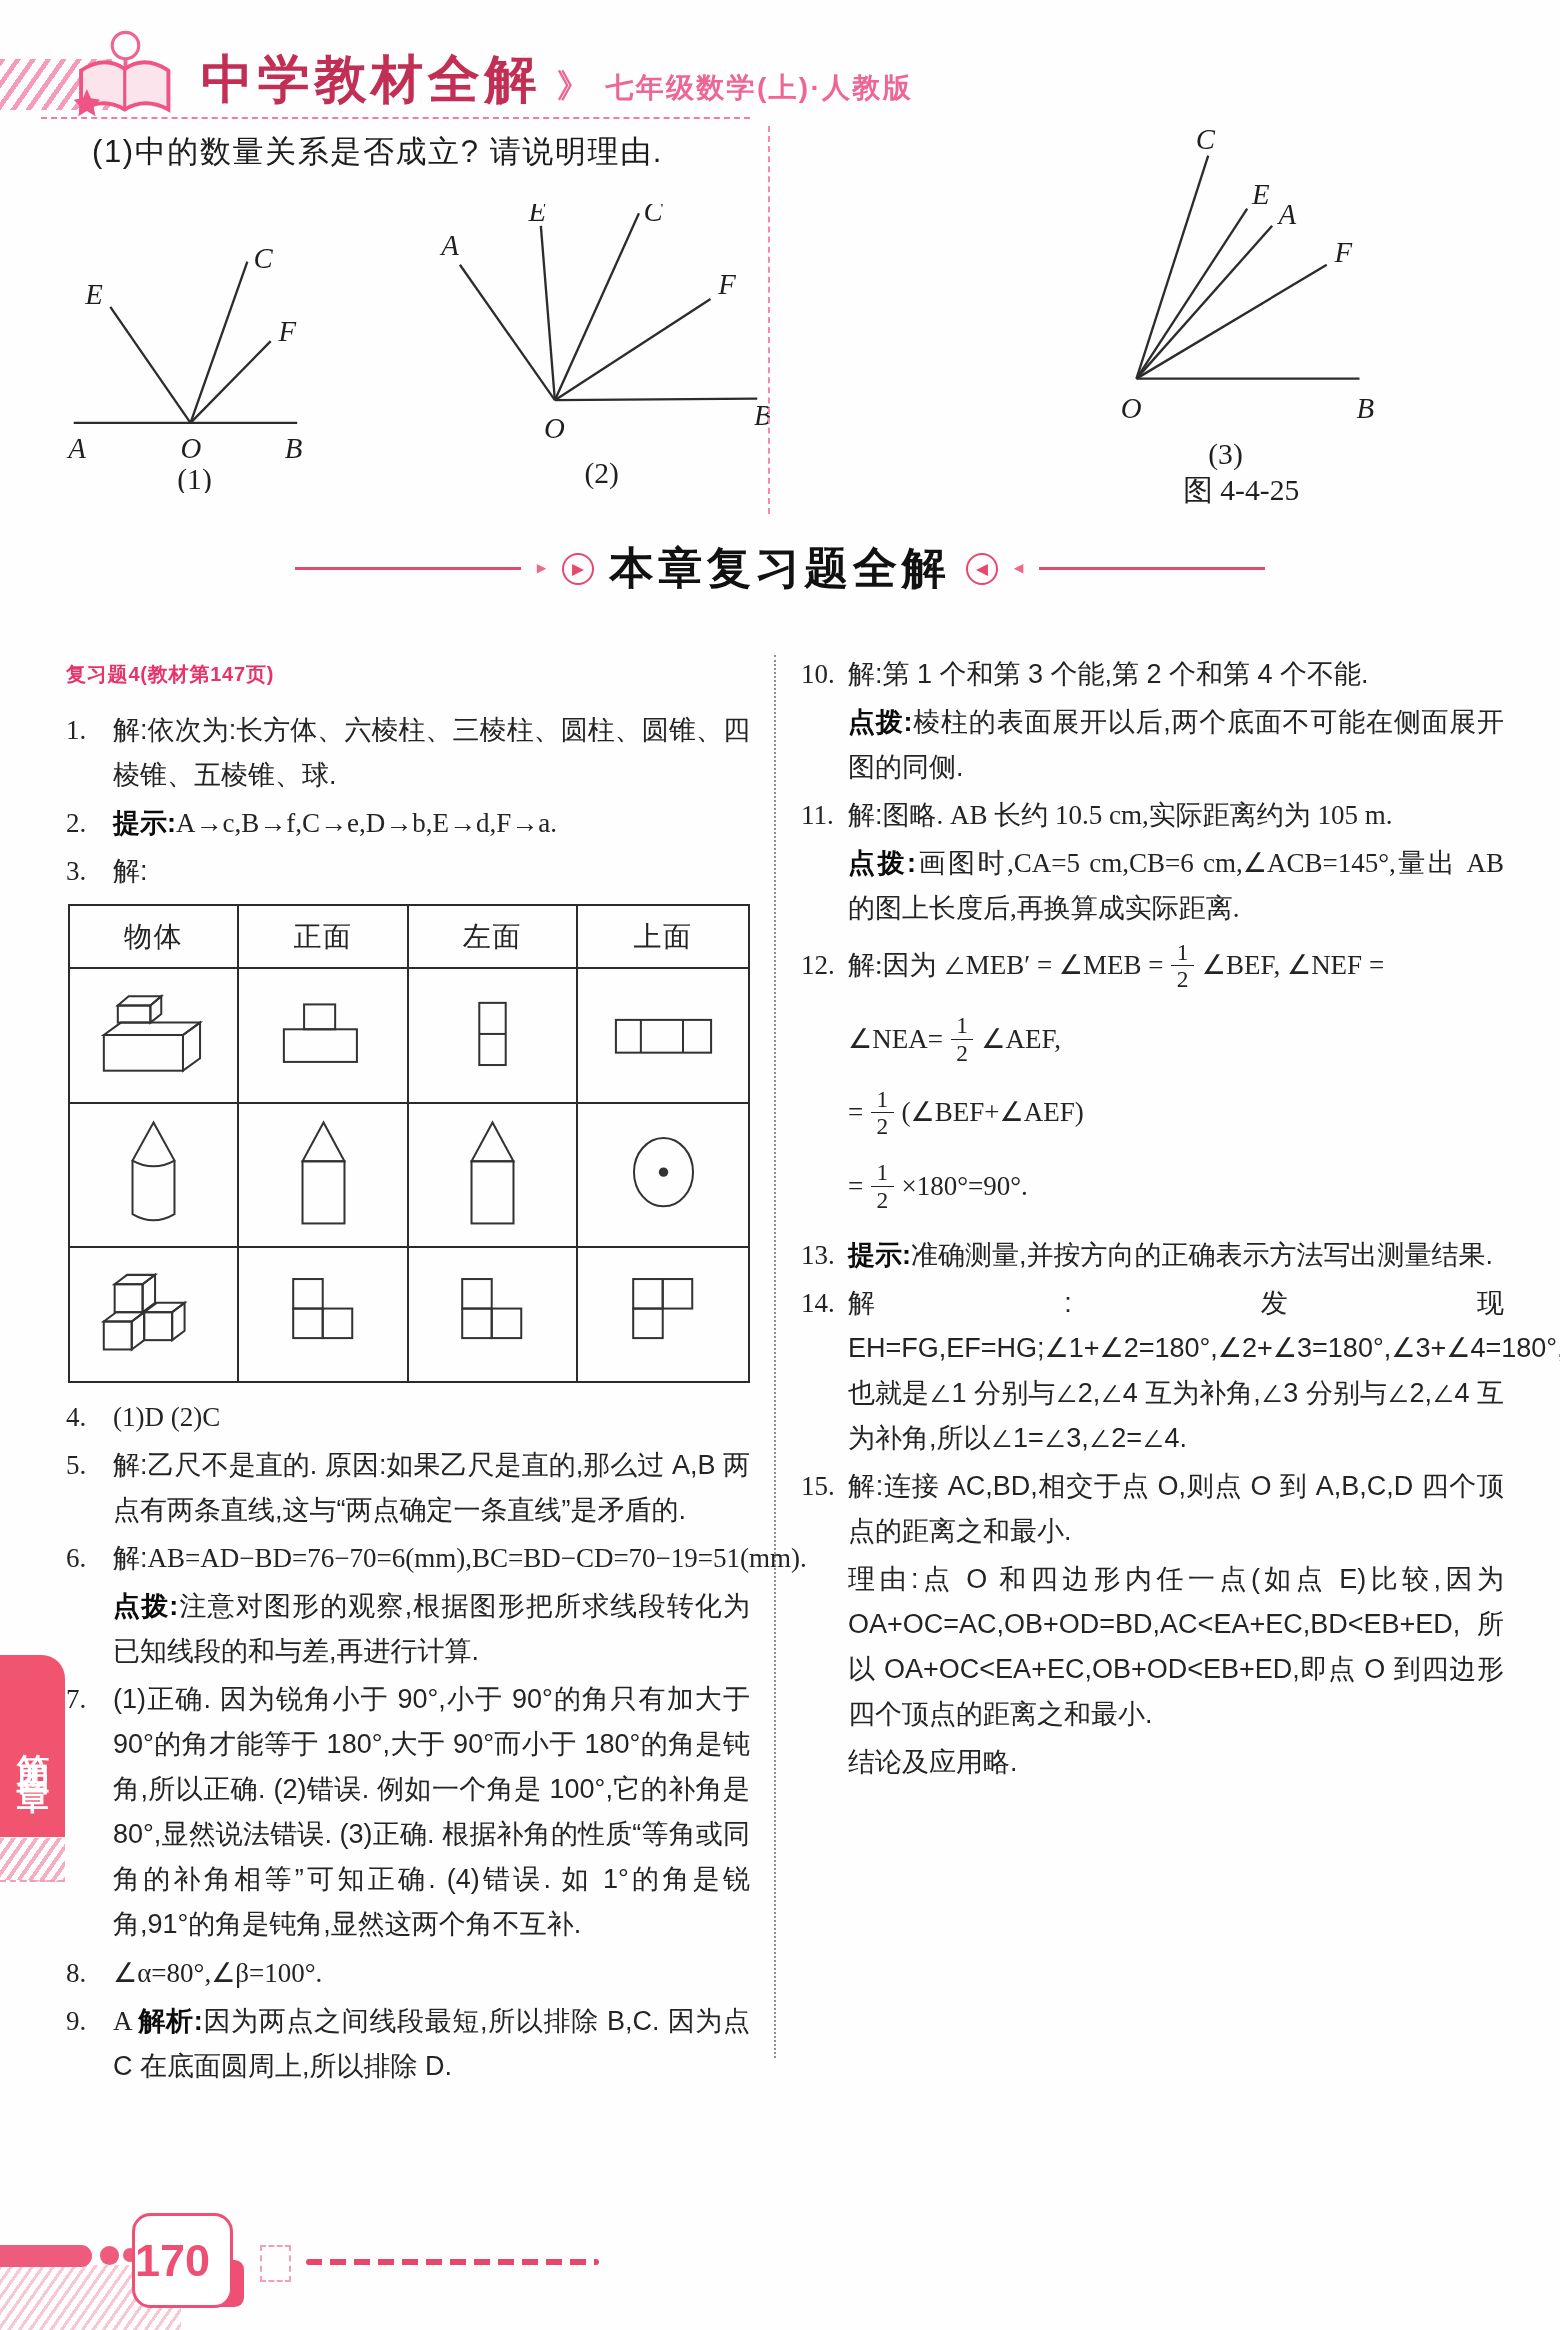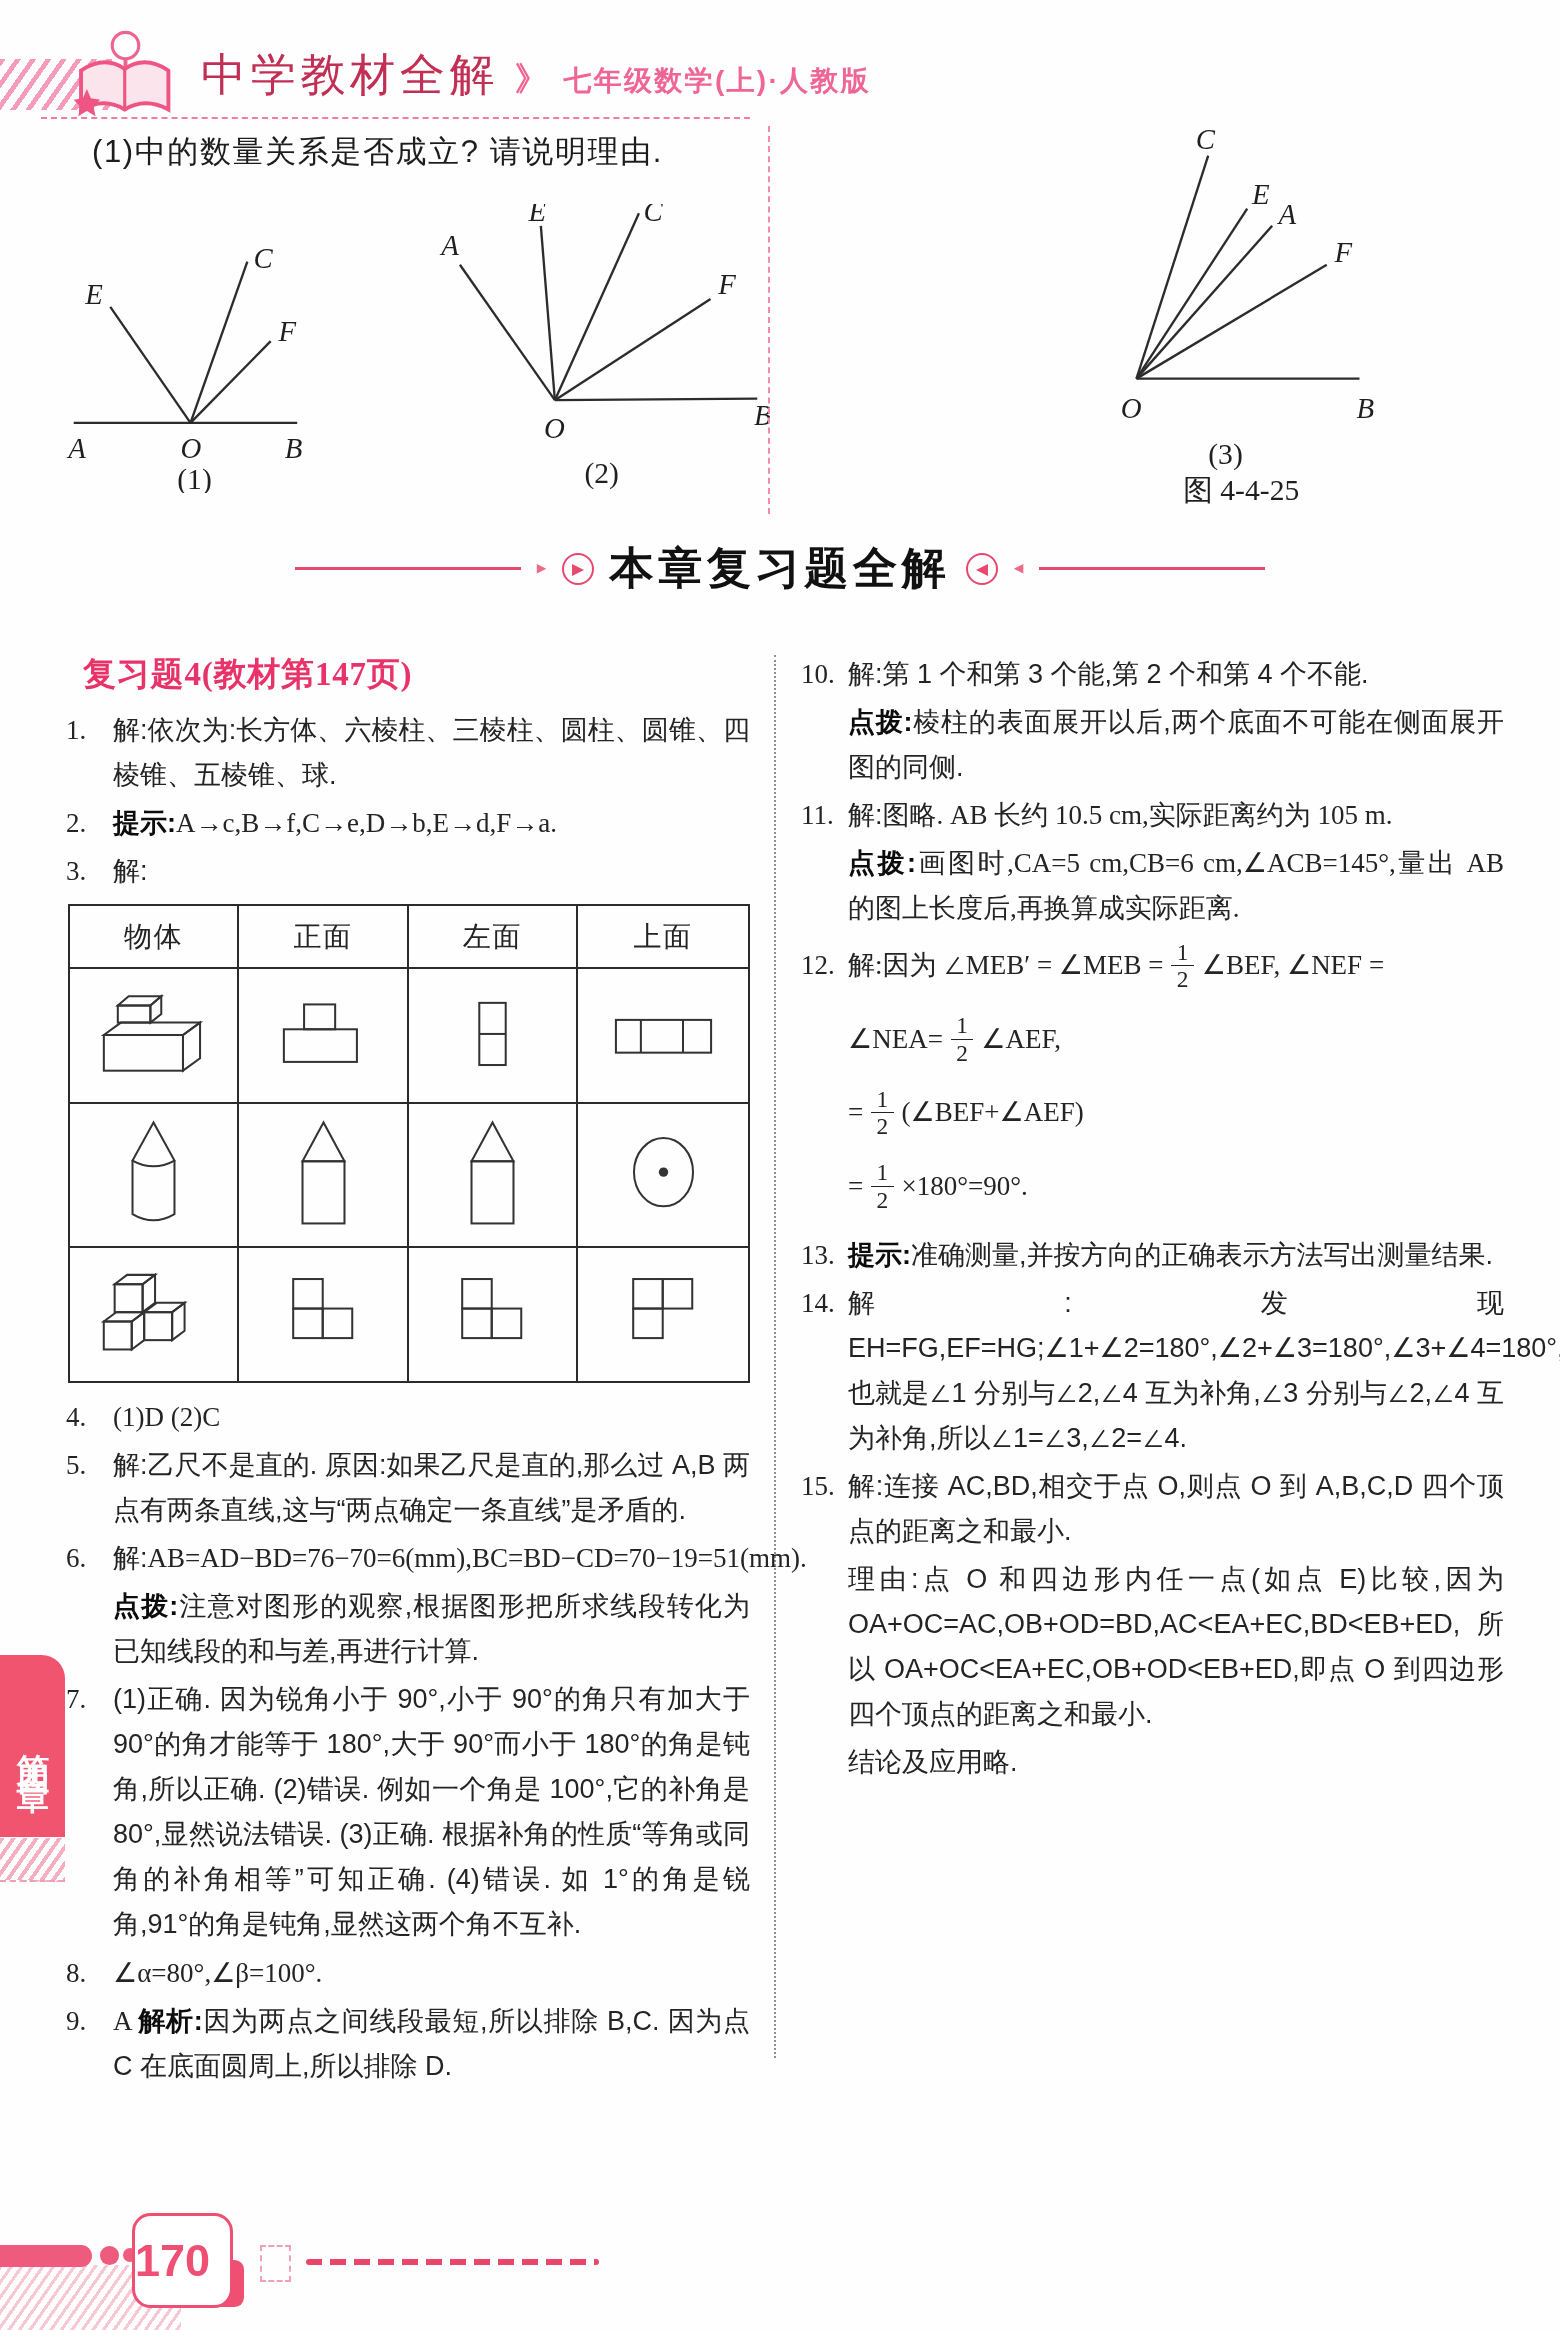--- a/index.html
+++ b/index.html
@@ -4,21 +4,21 @@
 <style>
   html,body{margin:0;padding:0;background:#e9e9e9;}
   .page{position:relative;width:1560px;height:2330px;background:#fefefe;overflow:hidden;
         font-family:"Liberation Sans",sans-serif;color:#242424;}
 
   
   .hdr-stripes{position:absolute;left:0;top:59px;width:118px;height:51px;
     background:repeating-linear-gradient(125deg,#f489ac 0 4.7px,rgba(255,255,255,0) 4.7px 12.5px);opacity:.85;}
   .hdr-logo{position:absolute;left:67px;top:22px;}
   .hdr-row{position:absolute;left:201px;top:45px;display:flex;align-items:baseline;gap:15.6px;white-space:nowrap;}
-  .brand{font-size:45px;font-weight:normal;color:#c22f55;letter-spacing:4.7px;}
+  .brand{font-size:52px;font-weight:bold;color:#c22f55;letter-spacing:4.7px;}
   .brand-sep{font-size:33px;color:#f06491;font-weight:bold;}
   .edition{font-size:28px;font-weight:bold;color:#ef6595;letter-spacing:2.3px;text-align:right;}
   .hdr-rule{position:absolute;left:41px;top:117px;width:709px;border-top:2.3px dashed #f27ca3;}
 
   
   .question{position:absolute;left:92px;top:131px;font-size:31px;font-weight:400;color:#1d1d1d;letter-spacing:1.6px;}
   .fig{position:absolute;}
   .fig line,.fig path{stroke:#2c2c2c;stroke-width:3;fill:none;}
   .fl{font-family:"Liberation Serif",serif;font-style:italic;font-size:37px;fill:#1f1f1f;}
   .cap{font-family:"Liberation Serif",serif;font-size:38px;fill:#1f1f1f;}
@@ -30,21 +30,21 @@
   .b-title{font-size:44px;font-weight:bold;color:#111;letter-spacing:4.7px;}
   .tri{color:#e8476e;font-size:15.6px;line-height:1;}
   .tri-circ{width:28px;height:28px;border:2.3px solid #e8476e;border-radius:50%;display:flex;align-items:center;justify-content:center;}
   .tri-sm{font-size:12.5px;opacity:.8;}
 
   
   .col{position:absolute;top:652px;font-size:27px;line-height:45px;text-align:justify;}
   .col-left{left:66px;width:684px;}
   .col-right{left:801px;width:703px;}
   .col-divider{position:absolute;left:774px;top:655px;height:1403px;border-left:2.3px dotted #8f8f8f;}
-  .lc-heading{font-size:33px;font-weight:bold;color:#e8336a;margin:0 0 11px 17px;letter-spacing:0.8px;font-family:Liberation Serif, serif;}
+  .lc-heading{font-size:20px;font-weight:bold;color:#e8336a;margin:0 0 11px 0;letter-spacing:0.8px;}
   .item{position:relative;padding-left:47px;margin:0 0 3.1px 0;}
   .item .num{position:absolute;left:0;top:0;font-family:"Liberation Serif",serif;}
   .sub{padding-left:47px;margin:0 0 3.1px 0;}
   .blab{font-weight:bold;color:#0c0c0c;}
   .m{font-family:"Liberation Serif",serif;}
 
   
   table.views{border-collapse:collapse;margin:9.4px 0 12.5px 1.6px;}
   table.views th,table.views td{border:2.3px solid #2b2b2b;text-align:center;vertical-align:middle;padding:8px;}
   table.views th{height:45px;font-size:28px;font-weight:normal;letter-spacing:1.6px;}

